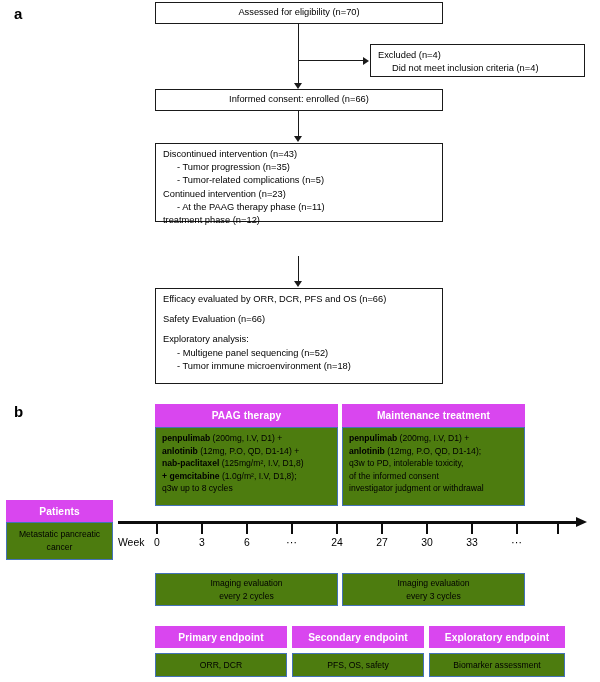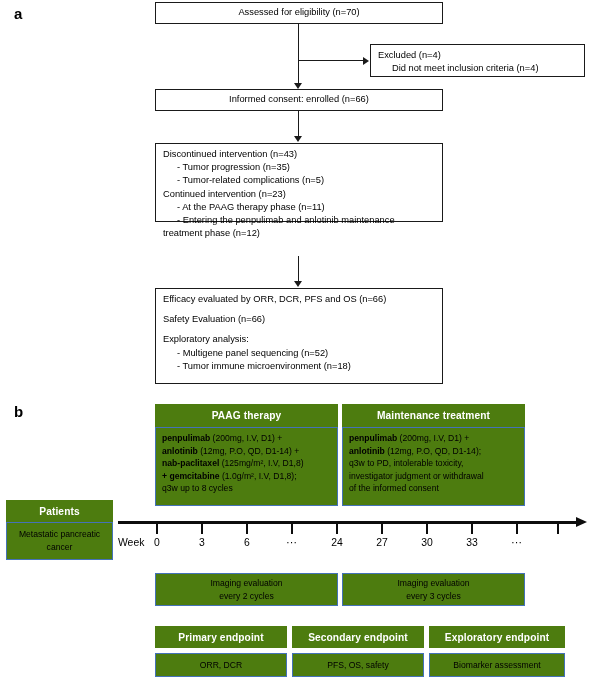--- a/index.html
+++ b/index.html
@@ -58,21 +58,21 @@
     position:absolute;width:0;height:0;
     border-top:4px solid transparent;
     border-bottom:4px solid transparent;
     border-left:6px solid #1a1a1a;
   }
 
   
   .bhead{
     position:absolute;
     box-sizing:border-box;
-    background:#4d7c0f;
+    background:#d946ef;
     color:#ffffff;
     font-weight:bold;
     font-size:10.2px;
     display:flex;align-items:center;justify-content:center;
     text-align:center;
     letter-spacing:.1px;
   }
   .bbody{
     position:absolute;
     box-sizing:border-box;
@@ -144,21 +144,20 @@
 
   <div class="vline" style="left:298px;top:111px;height:27px;"></div>
   <div class="arrow-down" style="left:294px;top:136px;"></div>
 
   <div class="flowbox left" style="left:155px;top:143px;width:288px;height:79px;">
     <span class="ind2">Discontinued intervention (n=43)</span>
     <span class="ind">- Tumor progression (n=35)</span>
     <span class="ind">- Tumor-related complications (n=5)</span>
     <span class="ind2">Continued intervention (n=23)</span>
     <span class="ind">- At the PAAG therapy phase (n=11)</span>
-    <span class="ind">- Entering the penpulimab and anlotinib maintenance</span>
     <span class="ind2">treatment phase (n=12)</span>
   </div>
 
   <div class="vline" style="left:298px;top:256px;height:27px;"></div>
   <div class="arrow-down" style="left:294px;top:281px;"></div>
 
   <div class="flowbox left" style="left:155px;top:288px;width:288px;height:96px;">
     <span class="ind2">Efficacy evaluated by ORR, DCR, PFS and OS (n=66)</span>
     <span class="blank"></span>
     <span class="ind2">Safety Evaluation (n=66)</span>
@@ -181,22 +180,22 @@
     <div><span>q3w up to 8 cycles</span></div>
   </div>
 
   <div class="bhead" style="left:342px;top:404px;width:183px;height:23px;">
     <span>Maintenance treatment</span>
   </div>
   <div class="bbody" style="left:342px;top:427px;width:183px;height:79px;">
     <div><b>penpulimab</b><span> (200mg, I.V, D1) +</span></div>
     <div><b>anlotinib</b><span> (12mg, P.O, QD, D1-14);</span></div>
     <div><span>q3w to PD, intolerable toxicity,</span></div>
+    <div><span>of the informed consent</span></div>
     <div><span>investigator judgment or withdrawal</span></div>
-    <div><span>of the informed consent</span></div>
   </div>
 
   <div class="bhead" style="left:6px;top:500px;width:107px;height:22px;">
     <span>Patients</span>
   </div>
   <div class="bbody ctr" style="left:6px;top:522px;width:107px;height:38px;flex-direction:column;">
     <div>Metastatic pancreatic</div>
     <div>cancer</div>
   </div>
 

